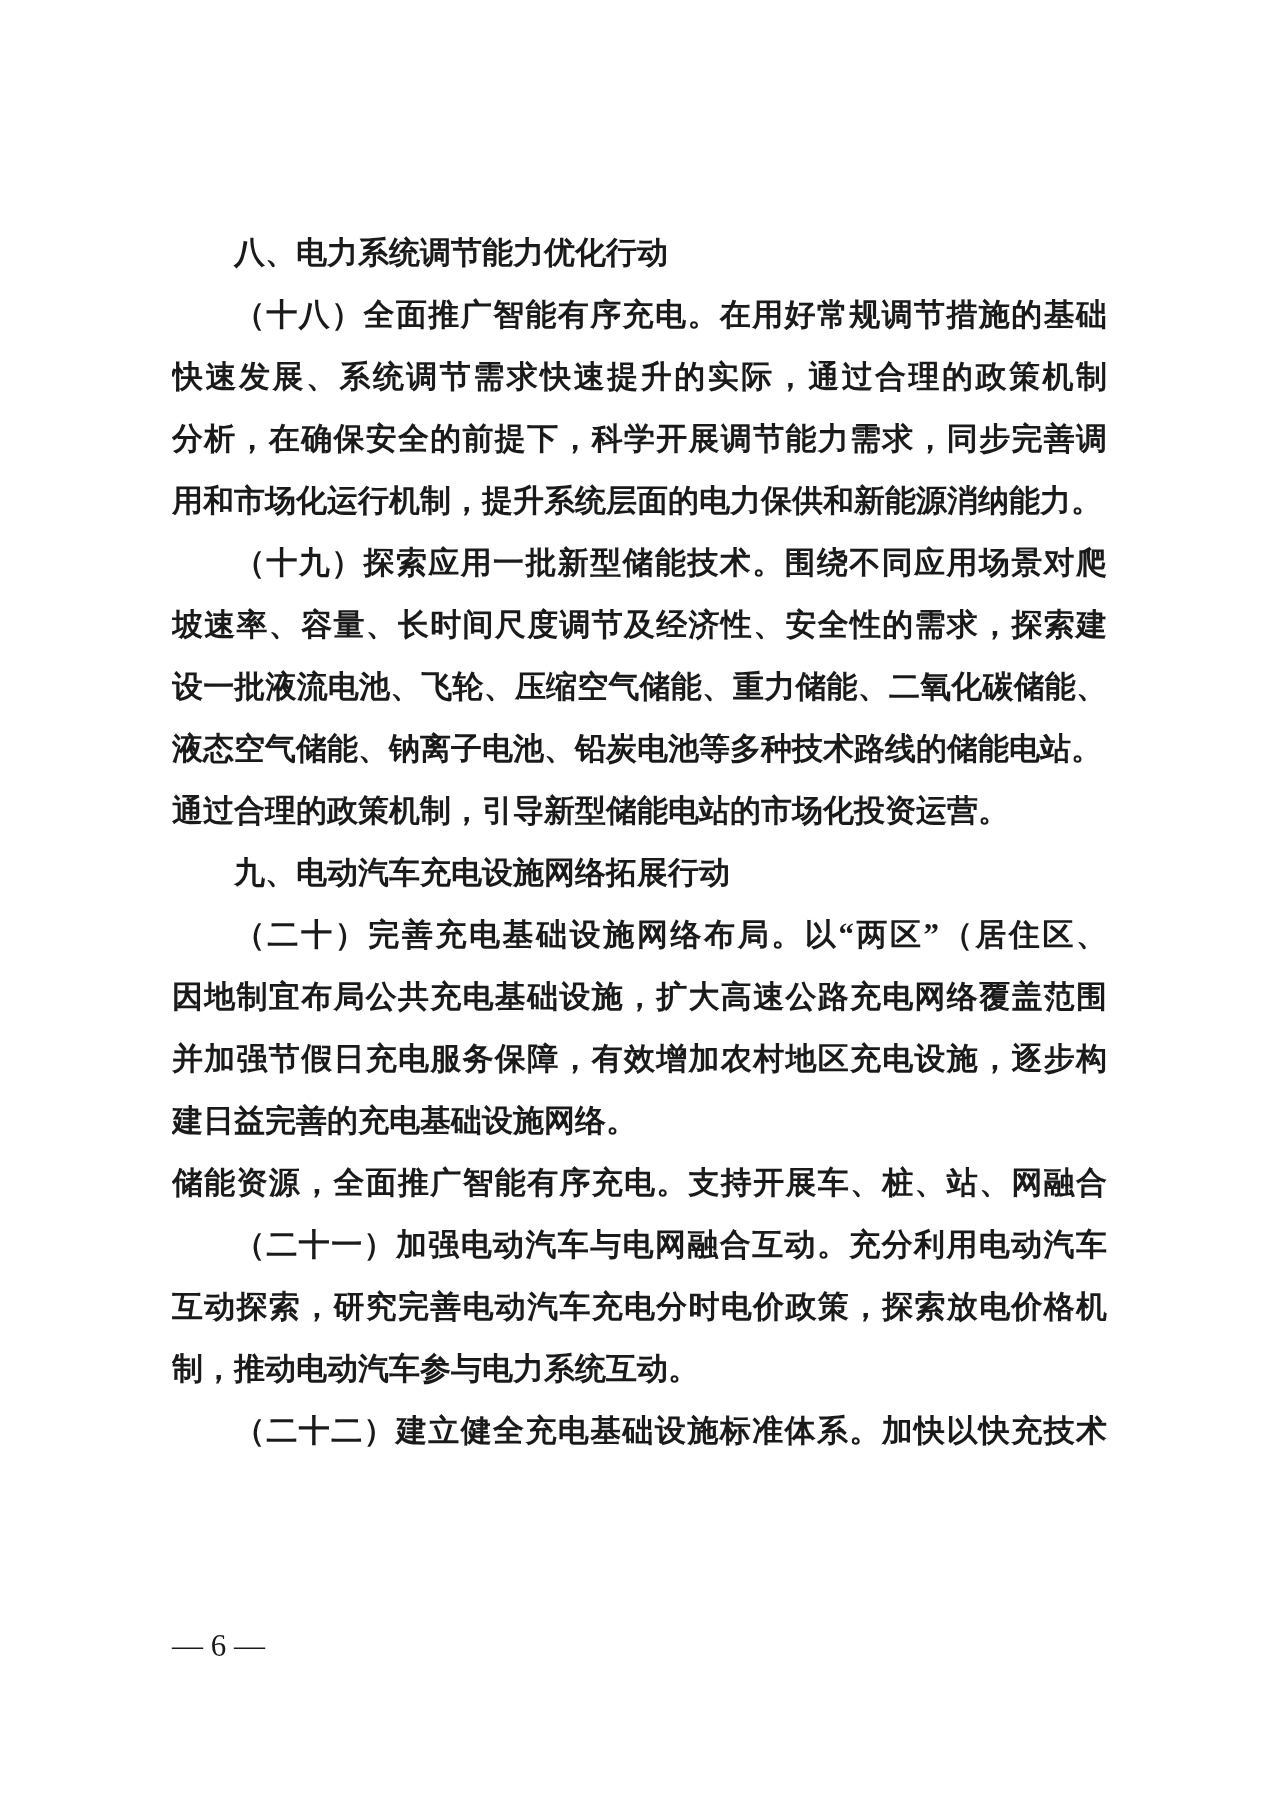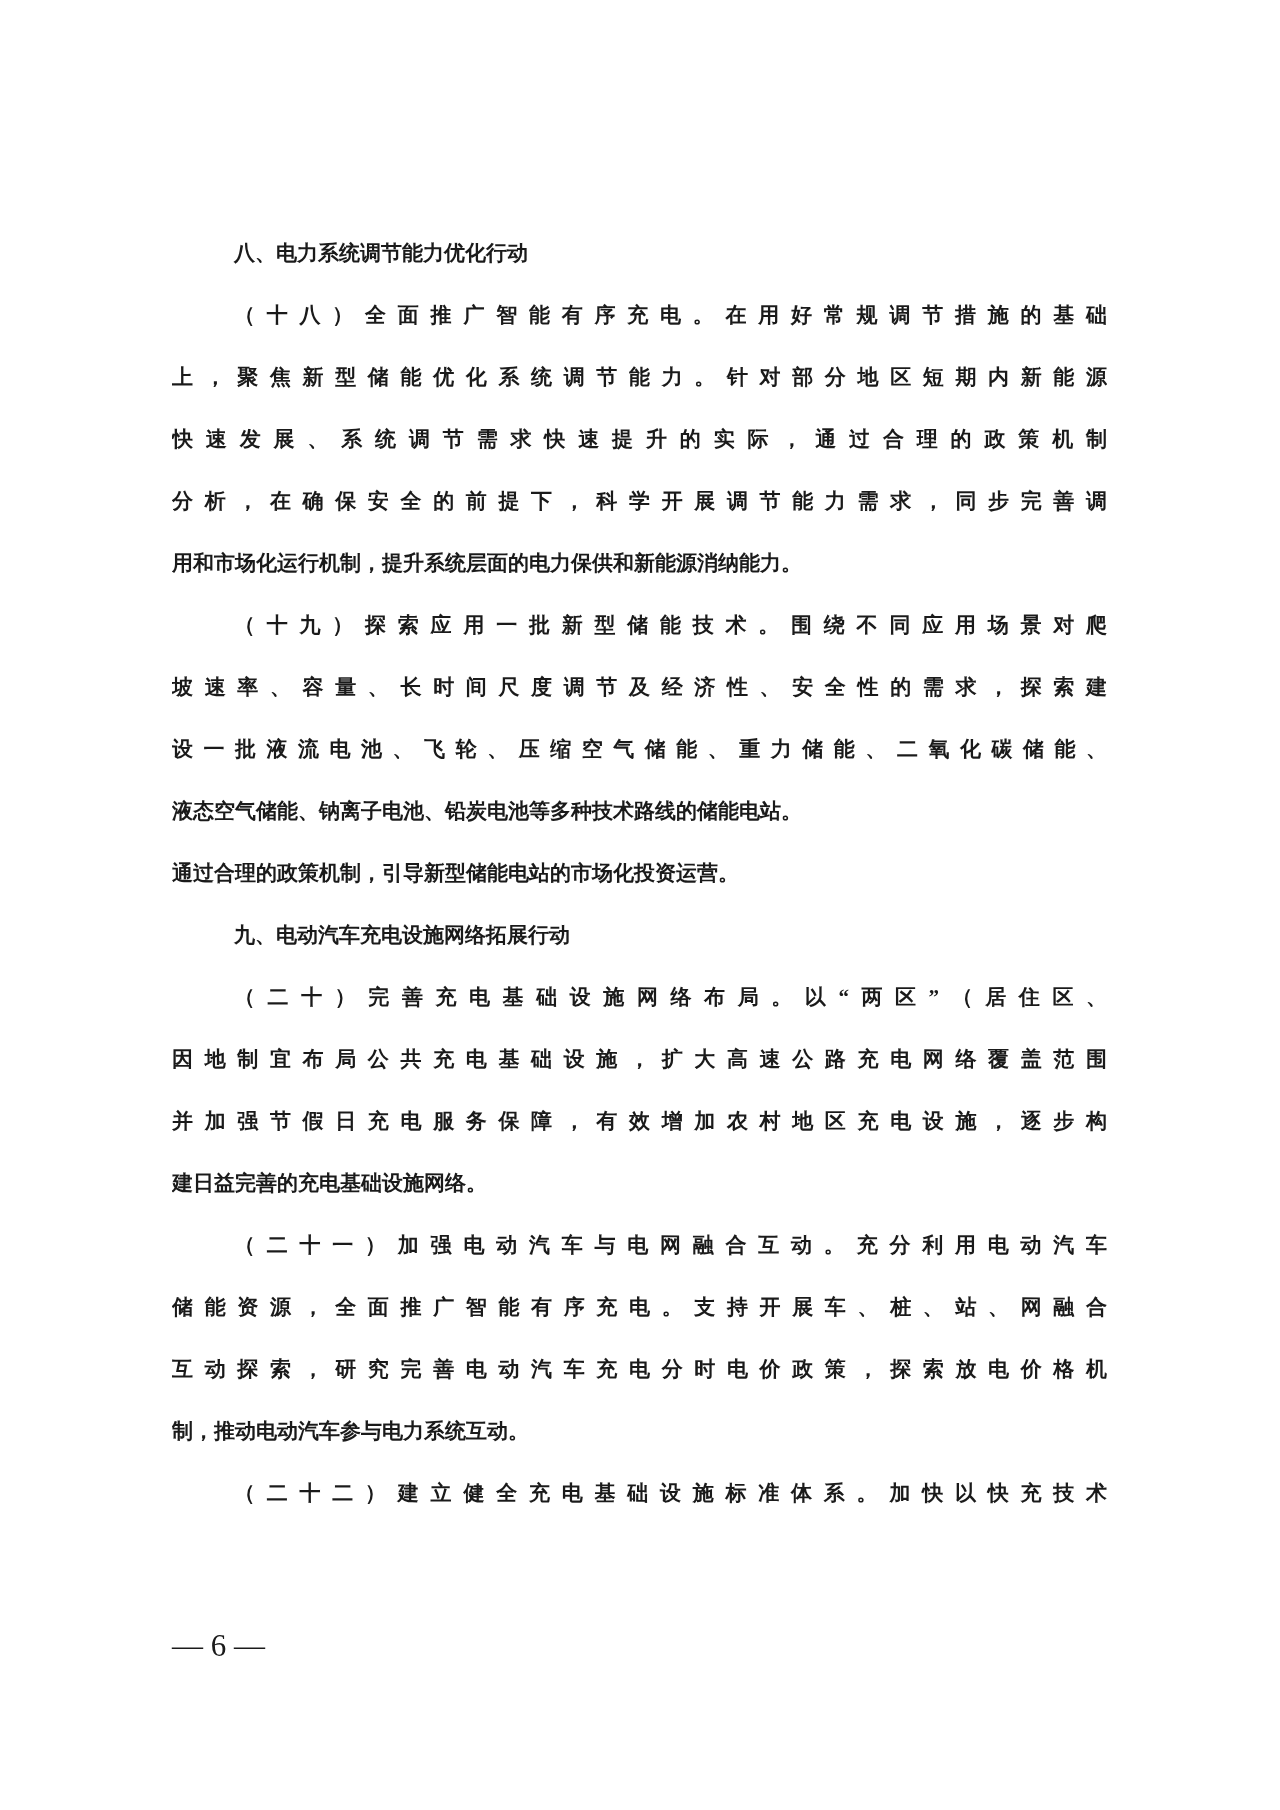--- a/index.html
+++ b/index.html
@@ -22,21 +22,21 @@
   }
   .content {
     position: absolute;
     left: 172px;
     top: 222px;
     width: 935px;
   }
   .line {
     height: 62px;
     line-height: 62px;
-    font-size: 21px;
+    font-size: 31px;
     letter-spacing: 0;
     overflow: hidden;
   }
   .line.indent {
     text-indent: 62px;
   }
   .line.stretch {
     text-align: justify;
     text-align-last: justify;
   }
@@ -58,34 +58,33 @@
     white-space: pre;
   }
 </style>
 </head>
 <body>
 
 <div class="page">
   <div class="content" id="doc-lines">
       <div class="line heading indent"><span class="seg bold">八、电力系统调节能力优化行动</span></div>
       <div class="line indent stretch"><span class="seg bold">（十八）全面推广智能有序充电。</span><span class="seg">在用好常规调节措施的基础</span></div>
-      <div class="line stretch"><span class="seg">上，聚焦新型储能优化系统调节能力。针对部分地区短期内新能源</span></div>
       <div class="line stretch"><span class="seg">快速发展、系统调节需求快速提升的实际，通过合理的政策机制</span></div>
       <div class="line stretch"><span class="seg">分析，在确保安全的前提下，科学开展调节能力需求，同步完善调</span></div>
       <div class="line"><span class="seg">用和市场化运行机制，提升系统层面的电力保供和新能源消纳能力。</span></div>
       <div class="line indent stretch"><span class="seg bold">（十九）探索应用一批新型储能技术。</span><span class="seg">围绕不同应用场景对爬</span></div>
       <div class="line stretch"><span class="seg">坡速率、容量、长时间尺度调节及经济性、安全性的需求，探索建</span></div>
       <div class="line stretch"><span class="seg">设一批液流电池、飞轮、压缩空气储能、重力储能、二氧化碳储能、</span></div>
       <div class="line"><span class="seg">液态空气储能、钠离子电池、铅炭电池等多种技术路线的储能电站。</span></div>
       <div class="line"><span class="seg">通过合理的政策机制，引导新型储能电站的市场化投资运营。</span></div>
       <div class="line heading indent"><span class="seg bold">九、电动汽车充电设施网络拓展行动</span></div>
       <div class="line indent stretch"><span class="seg bold">（二十）完善充电基础设施网络布局。</span><span class="seg">以“两区”（居住区、</span></div>
       <div class="line stretch"><span class="seg">因地制宜布局公共充电基础设施，扩大高速公路充电网络覆盖范围</span></div>
       <div class="line stretch"><span class="seg">并加强节假日充电服务保障，有效增加农村地区充电设施，逐步构</span></div>
       <div class="line"><span class="seg">建日益完善的充电基础设施网络。</span></div>
+      <div class="line stretch"><span class="seg">储能资源，全面推广智能有序充电。支持开展车、桩、站、网融合</span></div>
       <div class="line indent stretch"><span class="seg bold">（二十一）加强电动汽车与电网融合互动。</span><span class="seg">充分利用电动汽车</span></div>
-      <div class="line stretch"><span class="seg">储能资源，全面推广智能有序充电。支持开展车、桩、站、网融合</span></div>
       <div class="line stretch"><span class="seg">互动探索，研究完善电动汽车充电分时电价政策，探索放电价格机</span></div>
       <div class="line"><span class="seg">制，推动电动汽车参与电力系统互动。</span></div>
       <div class="line indent stretch"><span class="seg bold">（二十二）建立健全充电基础设施标准体系。</span><span class="seg">加快以快充技术</span></div>
     </div>
   <div class="footer">— 6 —</div>
 </div>
 
 </body></html>

